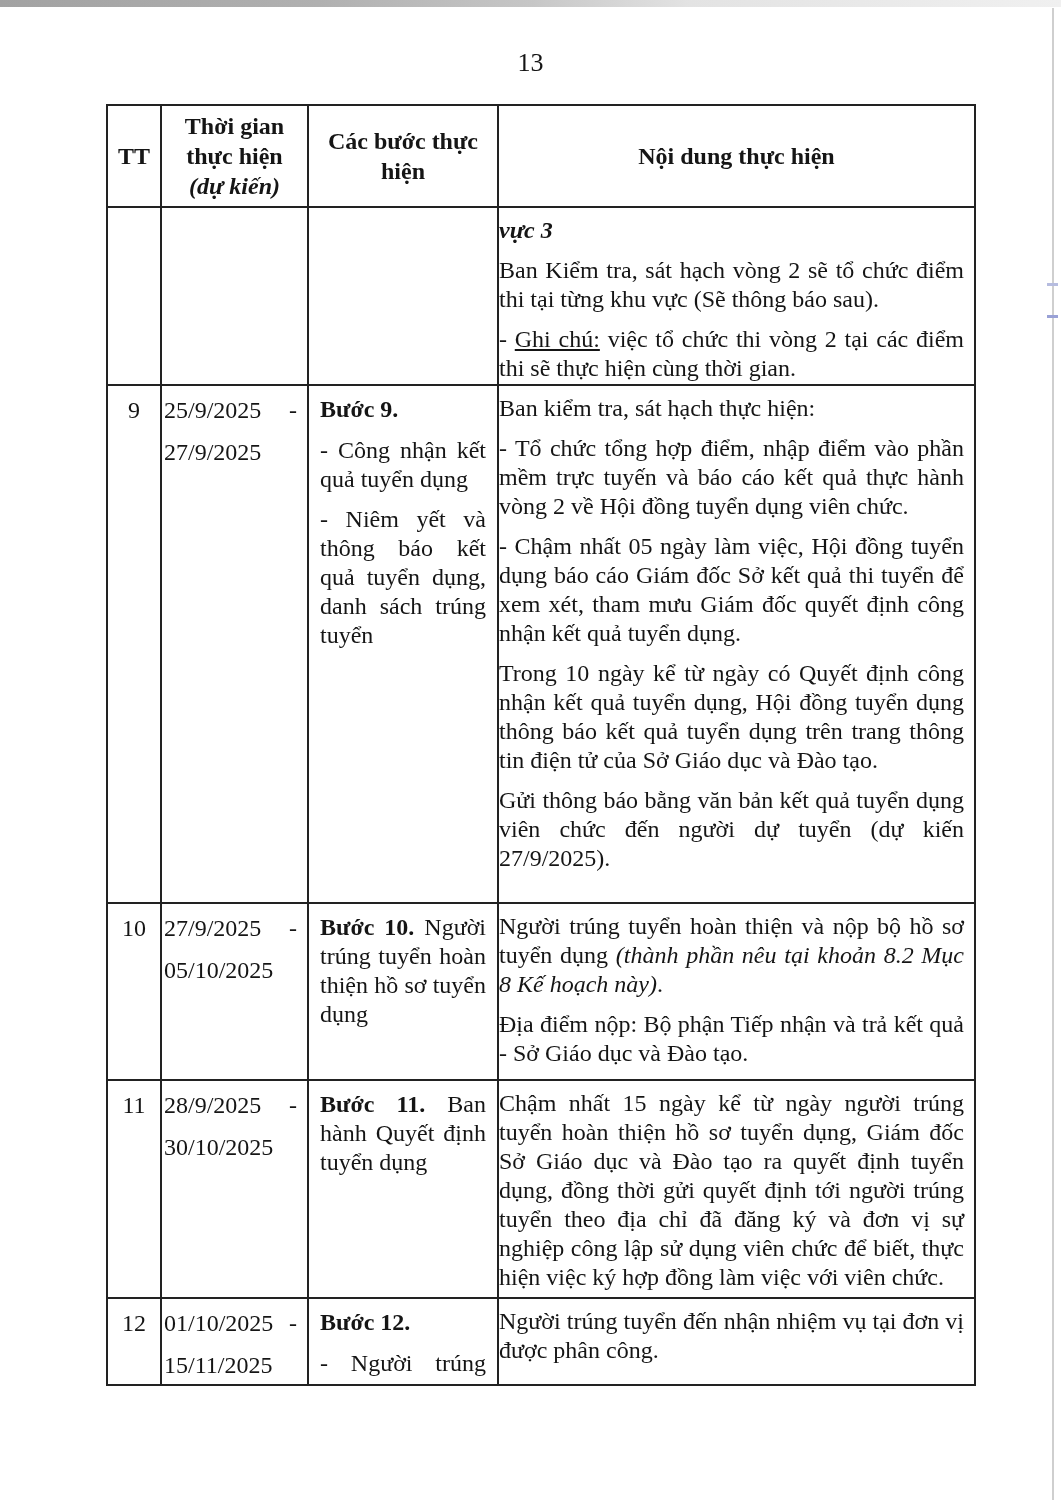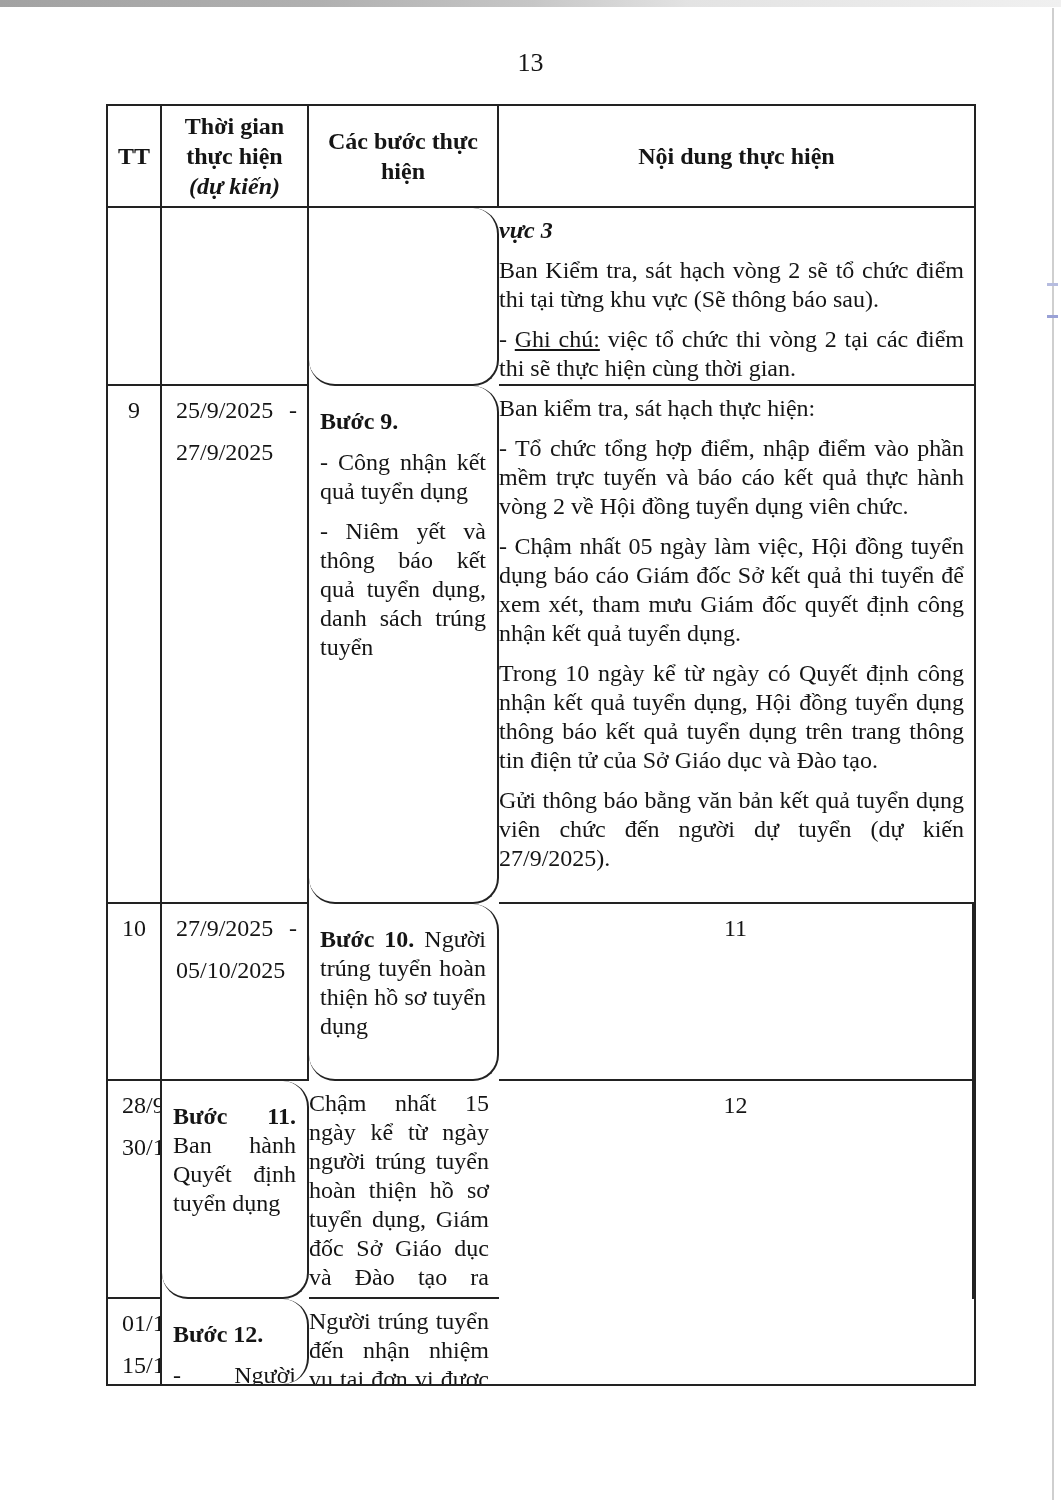--- a/index.html
+++ b/index.html
@@ -73,25 +73,24 @@
     text-align: center;
     font-weight: bold;
     line-height: 30px;
     padding: 0 8px;
   }
   .col-tt {
     text-align: center;
     padding-top: 10px;
   }
   .col-time {
-    padding: 10px 10px 0 14px;
+    padding: 10px 10px 0 2px;
   }
   .col-steps {
-    padding: 21px 11px 0 11px;
-    border-radius: 26px;
+    padding: 9px 11px 0 11px;
   }
   .col-content {
     padding: 8px 10px 0 0;
   }
   .p {
     margin: 0 0 11px 0;
     text-align: justify;
   }
   .p:last-child { margin-bottom: 15px; }
   .step-title { margin-bottom: 12px; }
@@ -166,20 +165,24 @@
   <div class="cell col-time">
     <div class="time-line1">
         <span>27/9/2025</span>
         <span>-</span>
       </div>
     <div>05/10/2025</div>
   </div>
   <div class="cell col-steps">
     <p class="p"><span class="b">Bước 10.</span><span> Người trúng tuyển hoàn thiện hồ sơ tuyển dụng</span></p>
   </div>
+  <div class="cell col-content last-col">
+    <p class="p"><span>Người trúng tuyển hoàn thiện và nộp bộ hồ sơ tuyển dụng </span><span class="i">(thành phần nêu tại khoản 8.2 Mục 8 Kế hoạch này)</span><span>.</span></p>
+    <p class="p">Địa điểm nộp: Bộ phận Tiếp nhận và trả kết quả - Sở Giáo dục và Đào tạo.</p>
+  </div>
 
   <div class="cell col-tt">11</div>
   <div class="cell col-time">
     <div class="time-line1">
         <span>28/9/2025</span>
         <span>-</span>
       </div>
     <div>30/10/2025</div>
   </div>
   <div class="cell col-steps">

